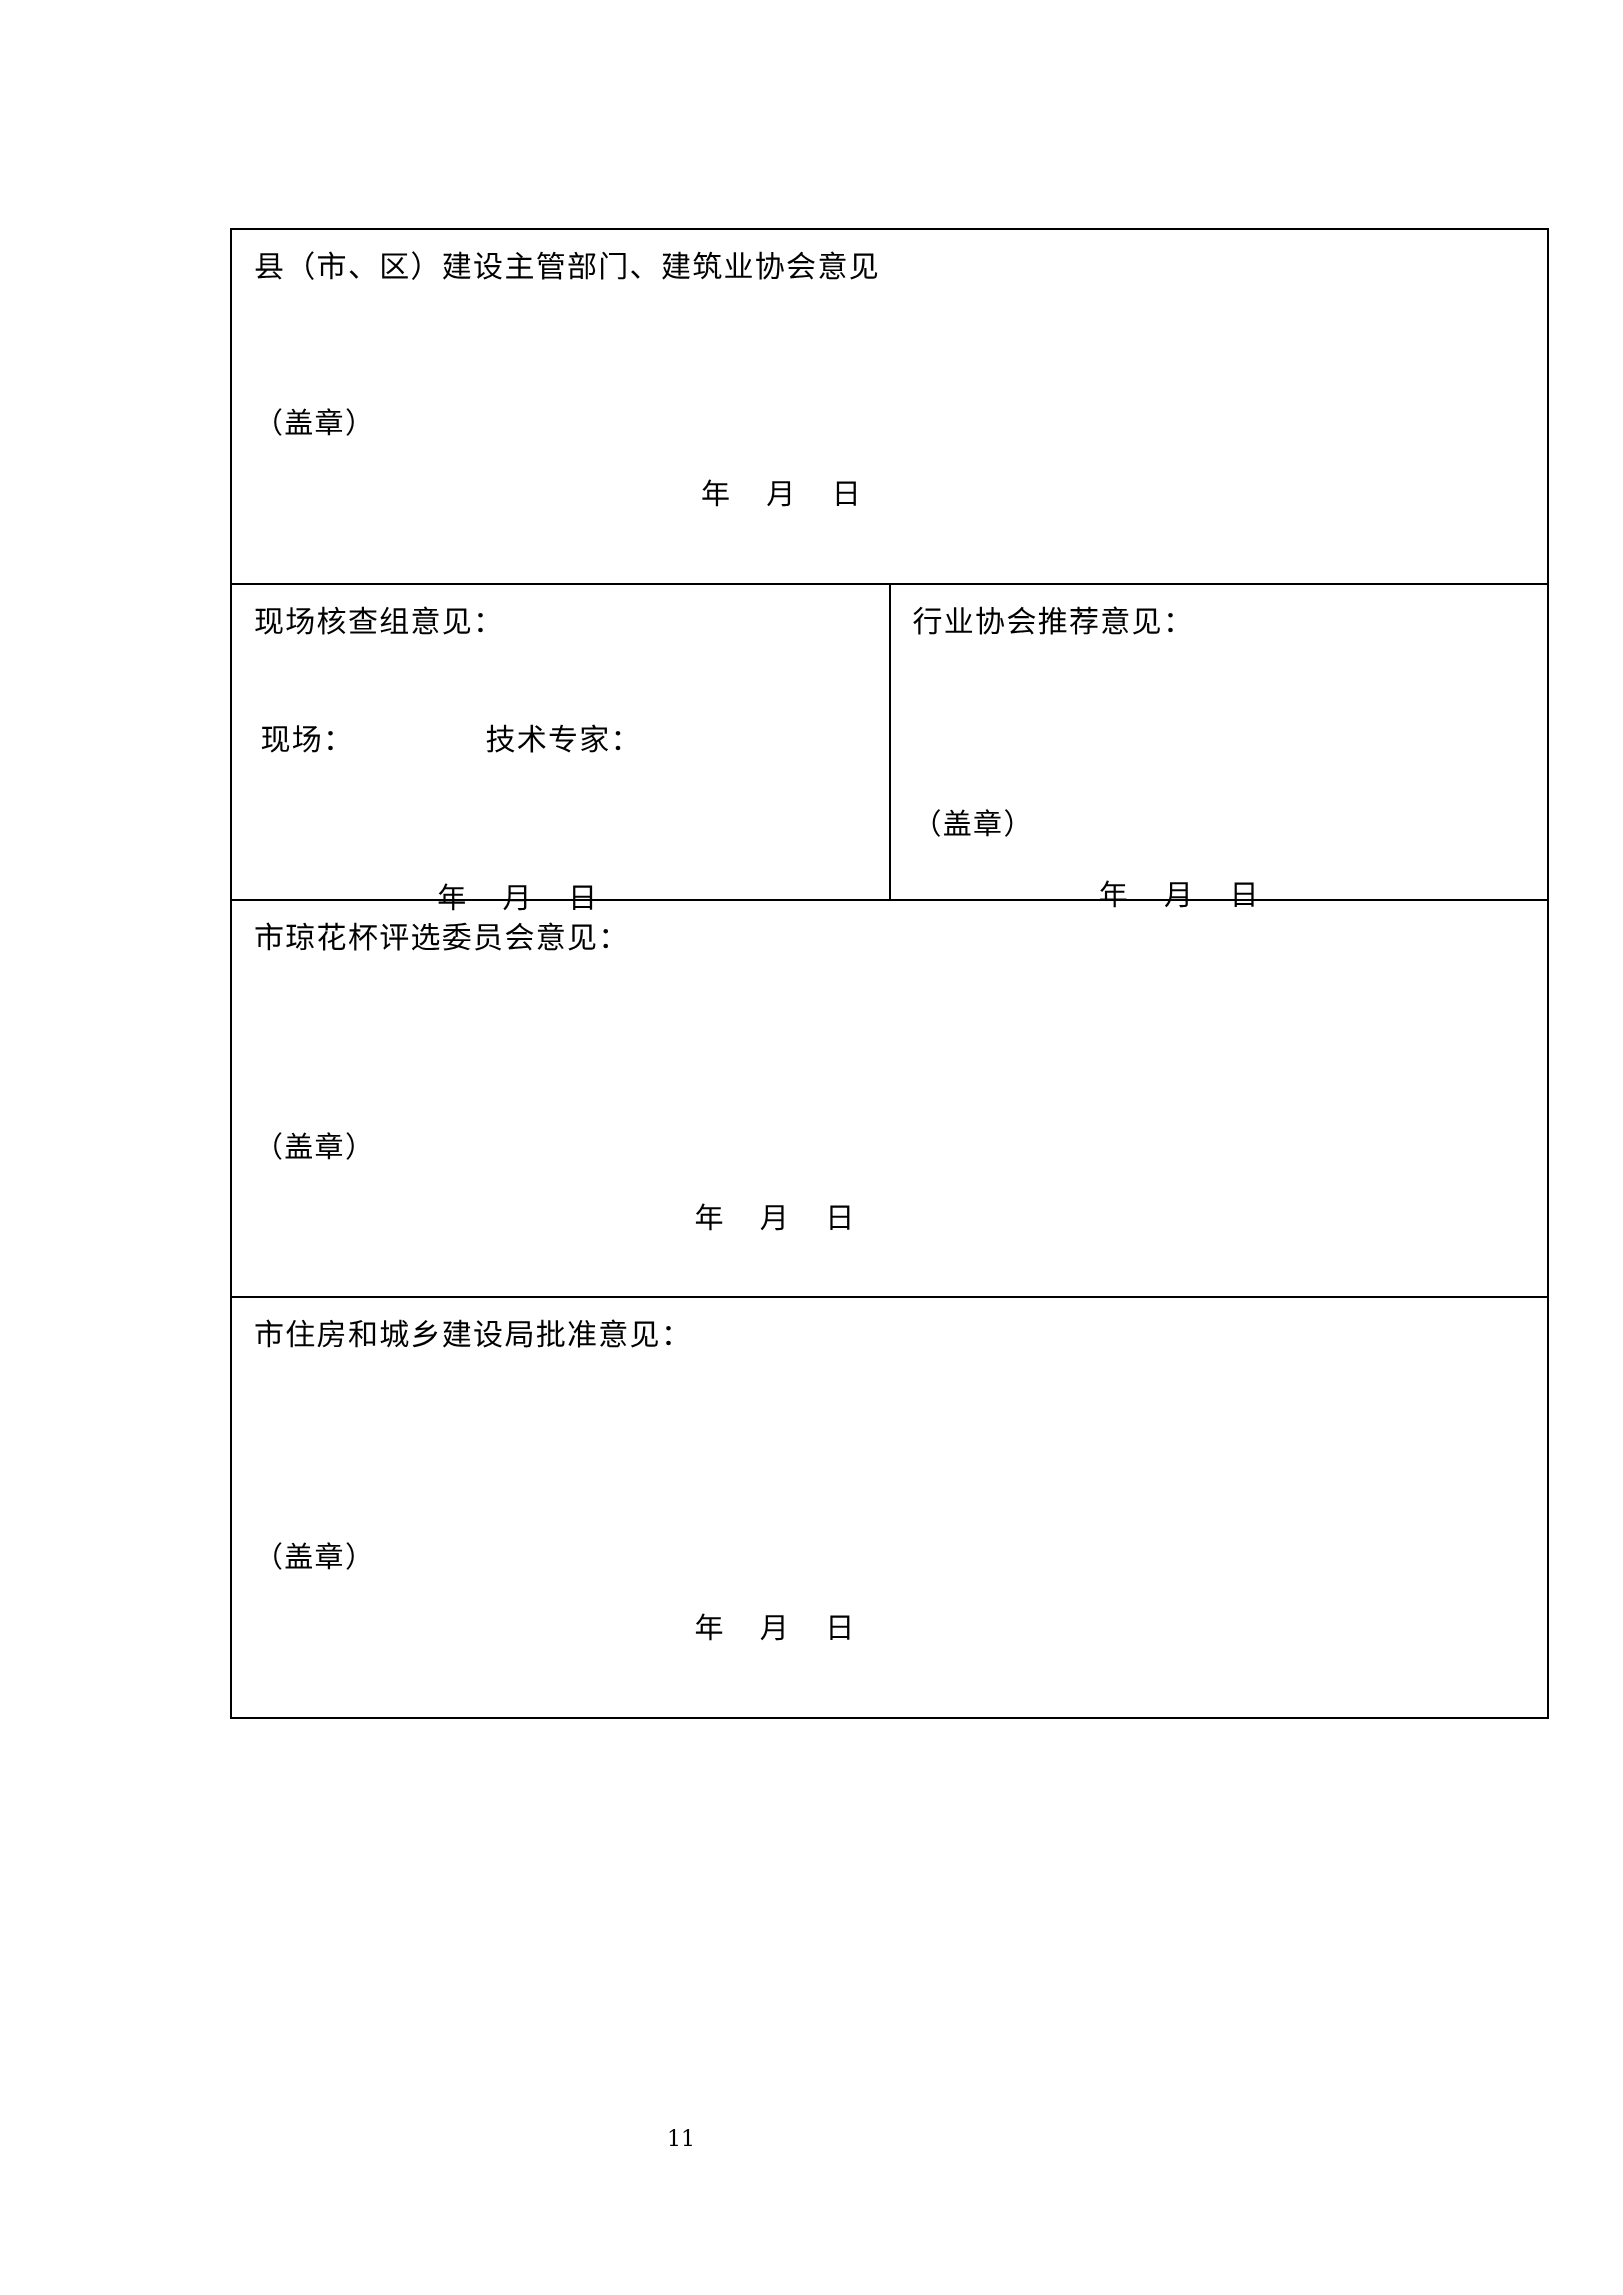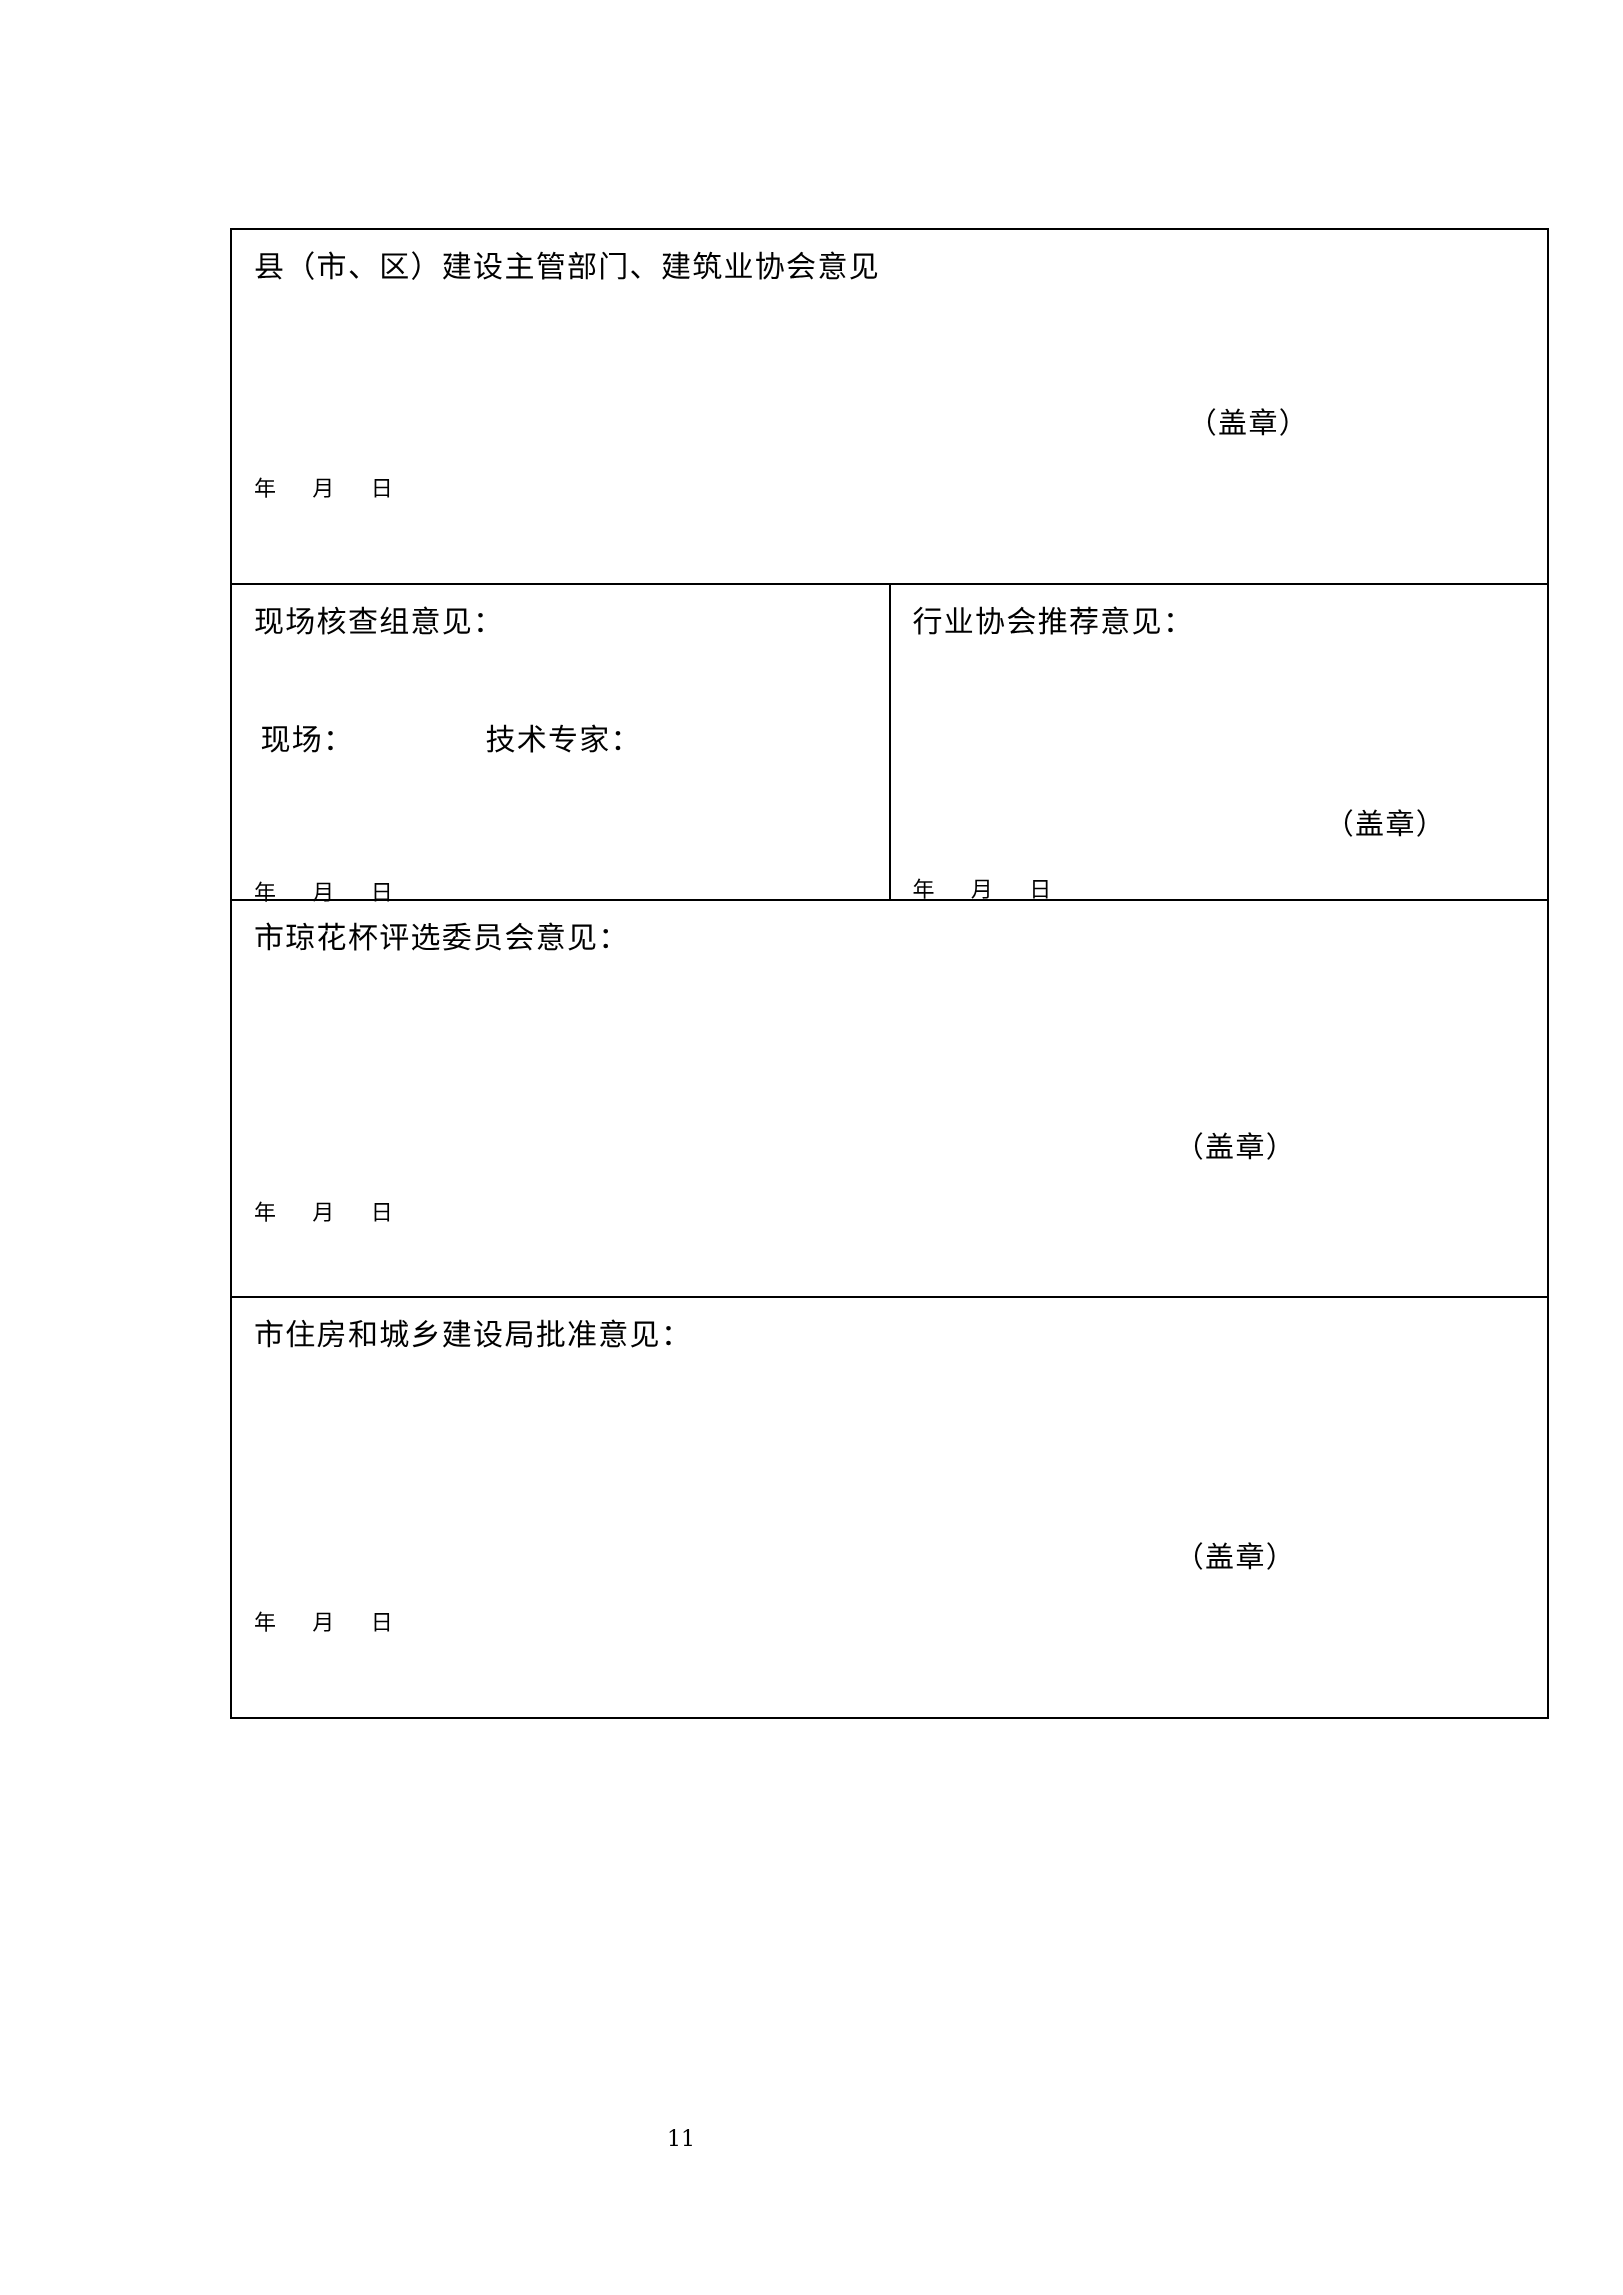--- a/index.html
+++ b/index.html
@@ -42,26 +42,27 @@
   }
   .cell-title {
     font-size: 30px;
     line-height: 1.35;
     letter-spacing: 1.3px;
     white-space: nowrap;
   }
   .seal-line {
     font-size: 29px;
     letter-spacing: 1.3px;
-    text-align: right;
+    text-align: left;
     white-space: nowrap;
   }
   .date-line {
-    font-size: 22px;
+    font-size: 29px;
     letter-spacing: 1.3px;
+    text-align: center;
     white-space: nowrap;
   }
   .date-line .sp {
     display: inline-block;
     width: 35px;
   }
   .inline-fields {
     font-size: 30px;
     letter-spacing: 1.3px;
     white-space: nowrap;

